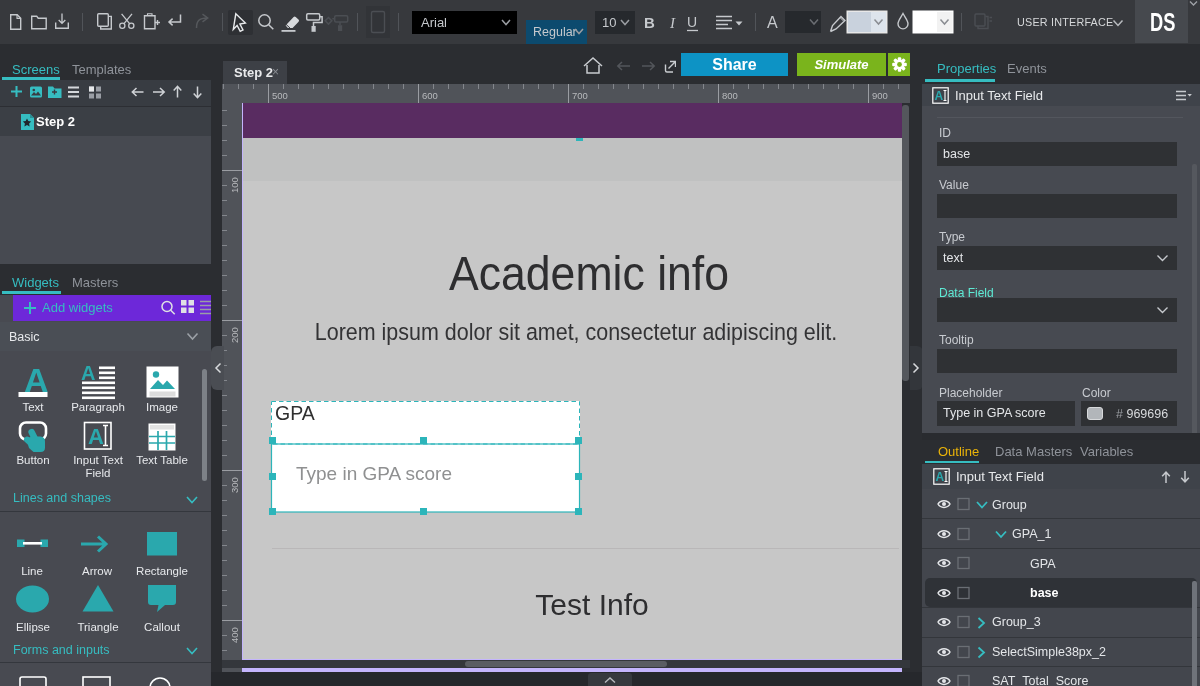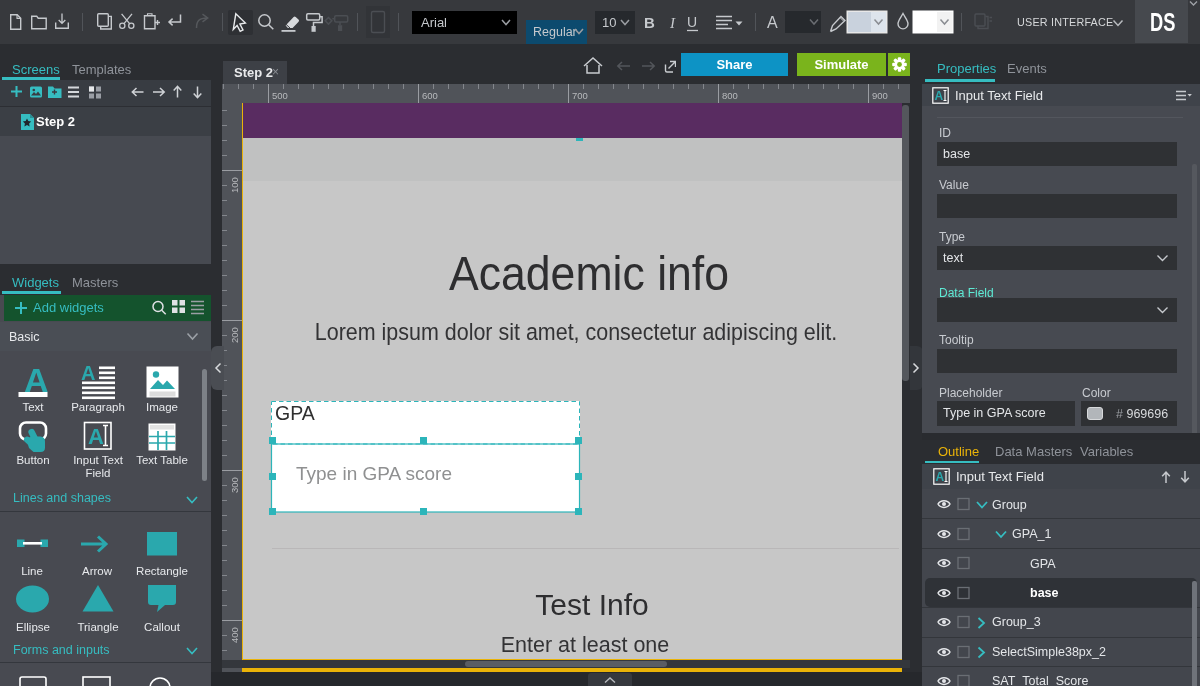--- a/index.html
+++ b/index.html
@@ -196,21 +196,21 @@
     </svg>
     <div class="ab" style="left:36px;top:7px;font-size:13px;font-weight:bold;color:#fff;">Step 2</div>
   </div>
   <div class="ab" style="left:0;top:92px;width:211px;height:128px;background:#474a51;"></div>
 
   <div class="ab" style="left:0;top:220px;width:211px;height:31px;background:#2b2d31;"></div>
   <div class="ab" style="left:12px;top:231px;font-size:13px;color:#36bdc1;">Widgets</div>
   <div class="ab" style="left:72px;top:231px;font-size:13px;color:#8f939a;">Masters</div>
   <div class="ab" style="left:2px;top:247px;width:59px;height:3px;background:#36bdc1;"></div>
 
-  <div class="ab" id="addwidgets" style="left:4px;top:251px;width:211px;height:26px;background:#14532d;">
+  <div class="ab" id="addwidgets" style="left:13px;top:251px;width:211px;height:26px;background:#6d28d9;">
     <div class="ab" style="left:29px;top:5px;font-size:13px;color:#36bdc1;">Add widgets</div>
     <svg class="ab" style="left:0;top:0;" width="211" height="26" viewBox="0 0 211 26">
       <path d="M17 7 v12 M11 13 h12" stroke="#36bdc1" stroke-width="2" fill="none"></path>
       <g stroke="#dfe1e4" stroke-width="1.5" fill="none">
           <circle cx="154" cy="11.5" r="5"></circle>
           <path d="M157.7 15.2 l4 4"></path>
         </g>
       <g fill="#dfe1e4">
         <rect x="168" y="5" width="5.5" height="5.5"></rect>
           <rect x="175.5" y="5" width="5.5" height="5.5"></rect>
@@ -324,24 +324,24 @@
     <div class="ab" style="left:49px;top:4px;font-size:12px;color:#8b8e94;">×</div>
   </div>
 
   <svg class="ab" style="left:365px;top:10px;" width="100" height="24" viewBox="0 0 100 24">
     <path d="M8 12 l9-8 9 8 M11 11 v8 h12 v-8" fill="none" stroke="#c9ccd0" stroke-width="1.5"></path>
     <path d="M42 12 h12 M46 8 l-4.2 4 4.2 4" fill="none" stroke="#53565b" stroke-width="1.5"></path>
     <path d="M66 12 h12 M74 8 l4.2 4 -4.2 4" fill="none" stroke="#53565b" stroke-width="1.5"></path>
     <path d="M92.5 14.5 l6.5-6.5 M94 7.5 h5.5 v5.5 M89.5 10.5 v6 a1.5 1.5 0 0 0 1.5 1.5 h6" fill="none" stroke="#c9ccd0" stroke-width="1.4"></path>
   </svg>
   <div class="ab" style="left:470px;top:9px;width:107px;height:23px;background:#0d93c5;text-align:center;">
-    <span style="font-size:13px;font-weight:bold;color:#fff;line-height:23px;">Share</span>
+    <span style="font-size:16px;font-weight:bold;color:#fff;line-height:23px;">Share</span>
   </div>
   <div class="ab" style="left:586px;top:9px;width:89px;height:23px;background:#7ab41c;text-align:center;">
-    <span style="font-size:13px;font-weight:bold;color:#fff;line-height:23px;">Simulate</span>
+    <span style="font-size:13px;font-weight:bold;color:#fff;line-height:23px;font-style:italic;">Simulate</span>
   </div>
   <div class="ab" style="left:677px;top:9px;width:22px;height:23px;background:#7ab41c;">
     <svg class="ab" style="left:4px;top:4px;" width="15" height="15" viewBox="0 0 15 15">
       <g fill="#fff">
         <g transform="translate(7.5 7.5)">
           <rect x="-1.7" y="-7.3" width="3.4" height="14.6" rx="1"></rect>
           <rect x="-1.7" y="-7.3" width="3.4" height="14.6" rx="1" transform="rotate(45)"></rect>
           <rect x="-1.7" y="-7.3" width="3.4" height="14.6" rx="1" transform="rotate(90)"></rect>
           <rect x="-1.7" y="-7.3" width="3.4" height="14.6" rx="1" transform="rotate(135)"></rect>
           <circle cx="0" cy="0" r="5"></circle>
@@ -455,21 +455,21 @@
       </g>
       <g fill="#b8babd" font-size="9.5" font-family="Liberation Sans">
         <text x="0" y="0" transform="translate(16 90) rotate(-90)">100</text>
         <text x="0" y="0" transform="translate(16 240) rotate(-90)">200</text>
         <text x="0" y="0" transform="translate(16 390) rotate(-90)">300</text>
         <text x="0" y="0" transform="translate(16 540) rotate(-90)">400</text>
       </g>
     </svg>
   </div>
 
-  <div class="ab" id="viewport" style="left:31px;top:59px;width:660px;height:569px;background:#eab308;overflow:hidden;">
+  <div class="ab" id="viewport" style="left:31px;top:59px;width:660px;height:569px;background:#c4b5fd;overflow:hidden;">
     <div class="ab" style="left:1px;top:0;width:659px;height:35px;background:#592c61;"></div>
     <div class="ab" style="left:1px;top:35px;width:659px;height:43px;background:#c0c1c1;"></div>
     <div class="ab" style="left:1px;top:78px;width:659px;height:478px;background:#c7c7c7;"></div>
 
     <div class="ab" style="left:334px;top:35px;width:7px;height:3px;background:#2cb5ba;"></div>
 
     <div class="ab" style="left:47px;top:142px;width:600px;text-align:center;font-size:49px;color:#2e2e30;transform:scaleX(0.91);transform-origin:50% 0;">Academic info</div>
     <div class="ab" style="left:34px;top:215px;width:600px;text-align:center;font-size:24.5px;color:#333335;transform:scaleX(0.876);transform-origin:50% 0;">Lorem ipsum dolor sit amet, consectetur adipiscing elit.</div>
 
     <div class="ab" style="left:29px;top:298px;width:309px;height:111px;background:#fff;">
@@ -486,21 +486,20 @@
     <div class="ab" style="left:333px;top:334px;width:7px;height:7px;background:#2cb5ba;"></div>
     <div class="ab" style="left:27px;top:370px;width:7px;height:7px;background:#2cb5ba;"></div>
     <div class="ab" style="left:333px;top:370px;width:7px;height:7px;background:#2cb5ba;"></div>
     <div class="ab" style="left:27px;top:405px;width:7px;height:7px;background:#2cb5ba;"></div>
     <div class="ab" style="left:178px;top:405px;width:7px;height:7px;background:#2cb5ba;"></div>
     <div class="ab" style="left:333px;top:405px;width:7px;height:7px;background:#2cb5ba;"></div>
 
     <div class="ab" style="left:30px;top:445px;width:627px;height:1px;background:#b9b7b8;"></div>
 
     <div class="ab" style="left:50px;top:485px;width:600px;text-align:center;font-size:30px;color:#2e2e30;">Test Info</div>
-    <div class="ab" style="left:43px;top:530px;width:600px;text-align:center;font-size:21.5px;color:#333335;">Enter at least one</div>
   </div>
 
   <div class="ab" style="left:691px;top:61px;width:7px;height:276px;background:#54575c;border-radius:3px;"></div>
   <div class="ab" style="left:11px;top:616px;width:688px;height:8px;background:#34373c;"></div>
   <div class="ab" style="left:254px;top:617px;width:202px;height:6px;background:#5a5d63;border-radius:3px;"></div>
 
   <div class="ab" style="left:0;top:302px;width:13px;height:44px;background:#4a4d53;border-radius:6px 0 0 6px;">
     <svg class="ab" style="left:3px;top:16px;" width="8" height="12">
         <path d="M6.5 1.5 l-4.5 4.5 4.5 4.5" stroke="#d8dadd" stroke-width="1.5" fill="none"></path>
       </svg>

